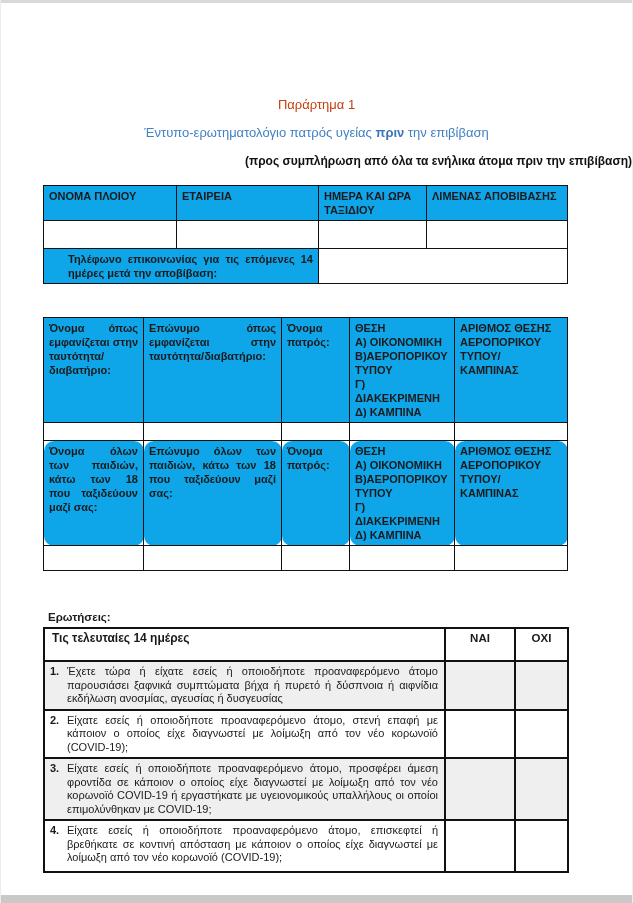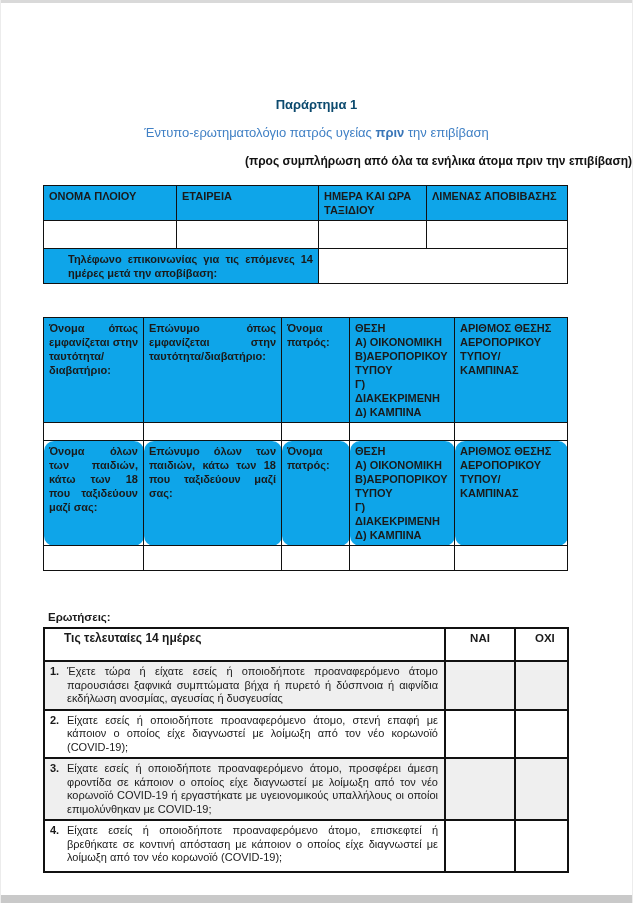--- a/index.html
+++ b/index.html
@@ -23,22 +23,22 @@
   }
   .bottom-strip {
     position: absolute; bottom: 0; left: 0; right: 0;
     height: 8px; background: #c9c9c9;
   }
   .content { padding-top: 97px; }
 
   .title {
     text-align: center;
     font-size: 13px;
-    font-weight: bold;
-    color: #0c4a6e;
+    font-weight: normal;
+    color: #c2410c;
   }
   .subtitle {
     margin-top: 13px;
     text-align: center;
     font-size: 13px;
     color: #4080c5;
   }
   .subtitle .b { font-weight: bold; color: #3a76b8; }
   .note {
     margin-top: 14px;
@@ -74,21 +74,21 @@
 
   .q-label {
     margin: 40px 0 0 47px;
     font-size: 11.5px;
     font-weight: bold;
   }
   .t3 { margin-left: 42px; margin-top: 4px; width: 524px; }
   .t3 td {
     border: 2px solid #111;
     vertical-align: top;
-    padding: 3px 19px;
+    padding: 3px 7px;
     font-size: 11px;
     line-height: 13.5px;
   }
   .t3 .r-head td { height: 33px; }
   .t3 .r-head .q-col { font-weight: bold; font-size: 12px; }
   .t3 .ans { text-align: center; font-weight: bold; font-size: 11.5px; }
   .t3 tr.shaded td { background: #efefef; }
   .t3 .q-cell { padding: 3px 6px 3px 5px; }
   .q-row-inner { display: flex; }
   .q-num { font-weight: bold; width: 17px; flex: 0 0 17px; }

